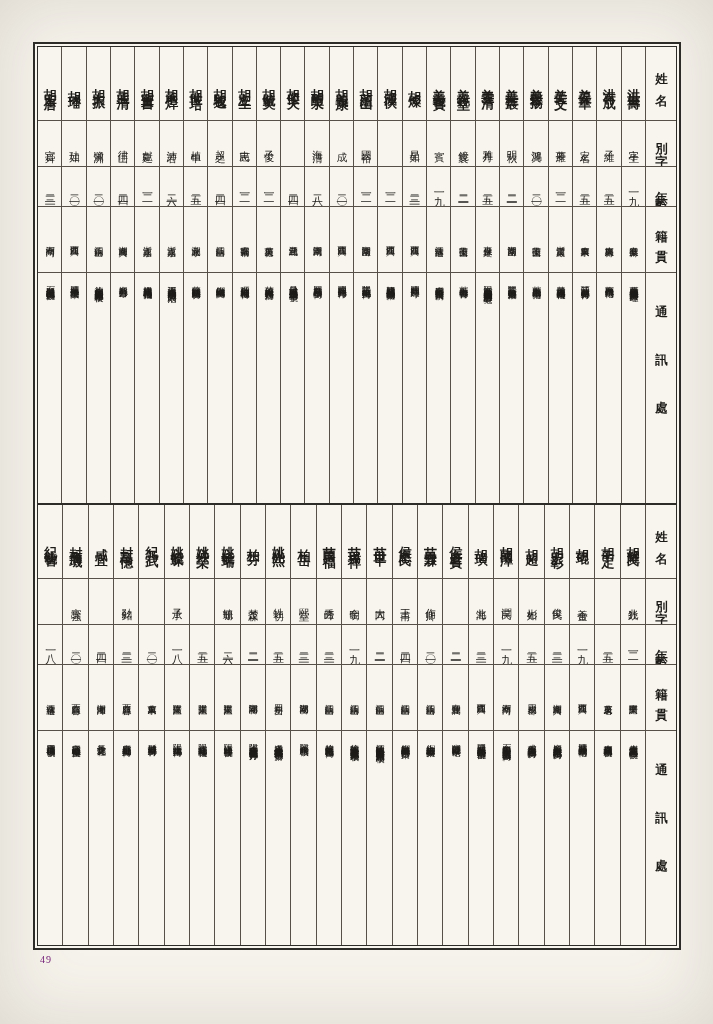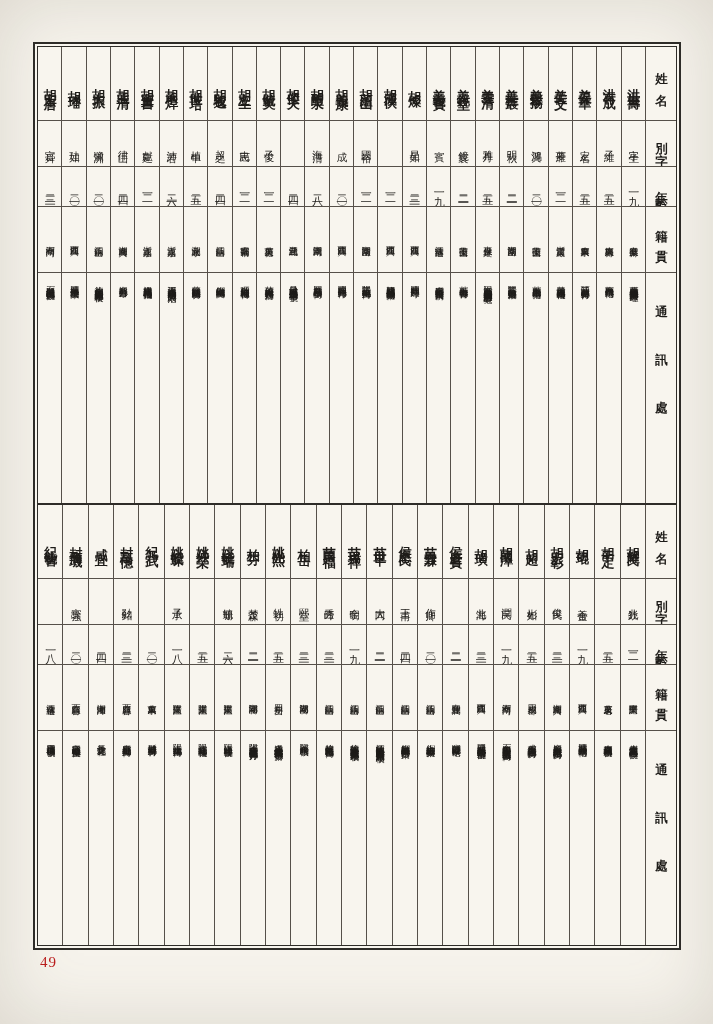--- a/index.html
+++ b/index.html
@@ -54,21 +54,21 @@
 
   .hdr { font-weight: 700; font-size: 12.5px; }
   .hdr-name   { letter-spacing: 22px; }
   .hdr-zi     { letter-spacing: 12px; }
   .hdr-age    { letter-spacing: 6px; }
   .hdr-native { letter-spacing: 20px; }
   .hdr-addr   { letter-spacing: 48px; padding-top: 16px; }
 
   .page-number {
     position: absolute; left: 40px; top: 954px;
-    font-size: 15px; letter-spacing: 1px; color: #b91c1c;
+    font-size: 10px; letter-spacing: 1px; color: #701a75;
   }
 </style>
 </head>
 <body>
 
 <div class="paper">
   <div class="frame">
     <div class="frame-inner">
 
       <section class="dtable table-top">

